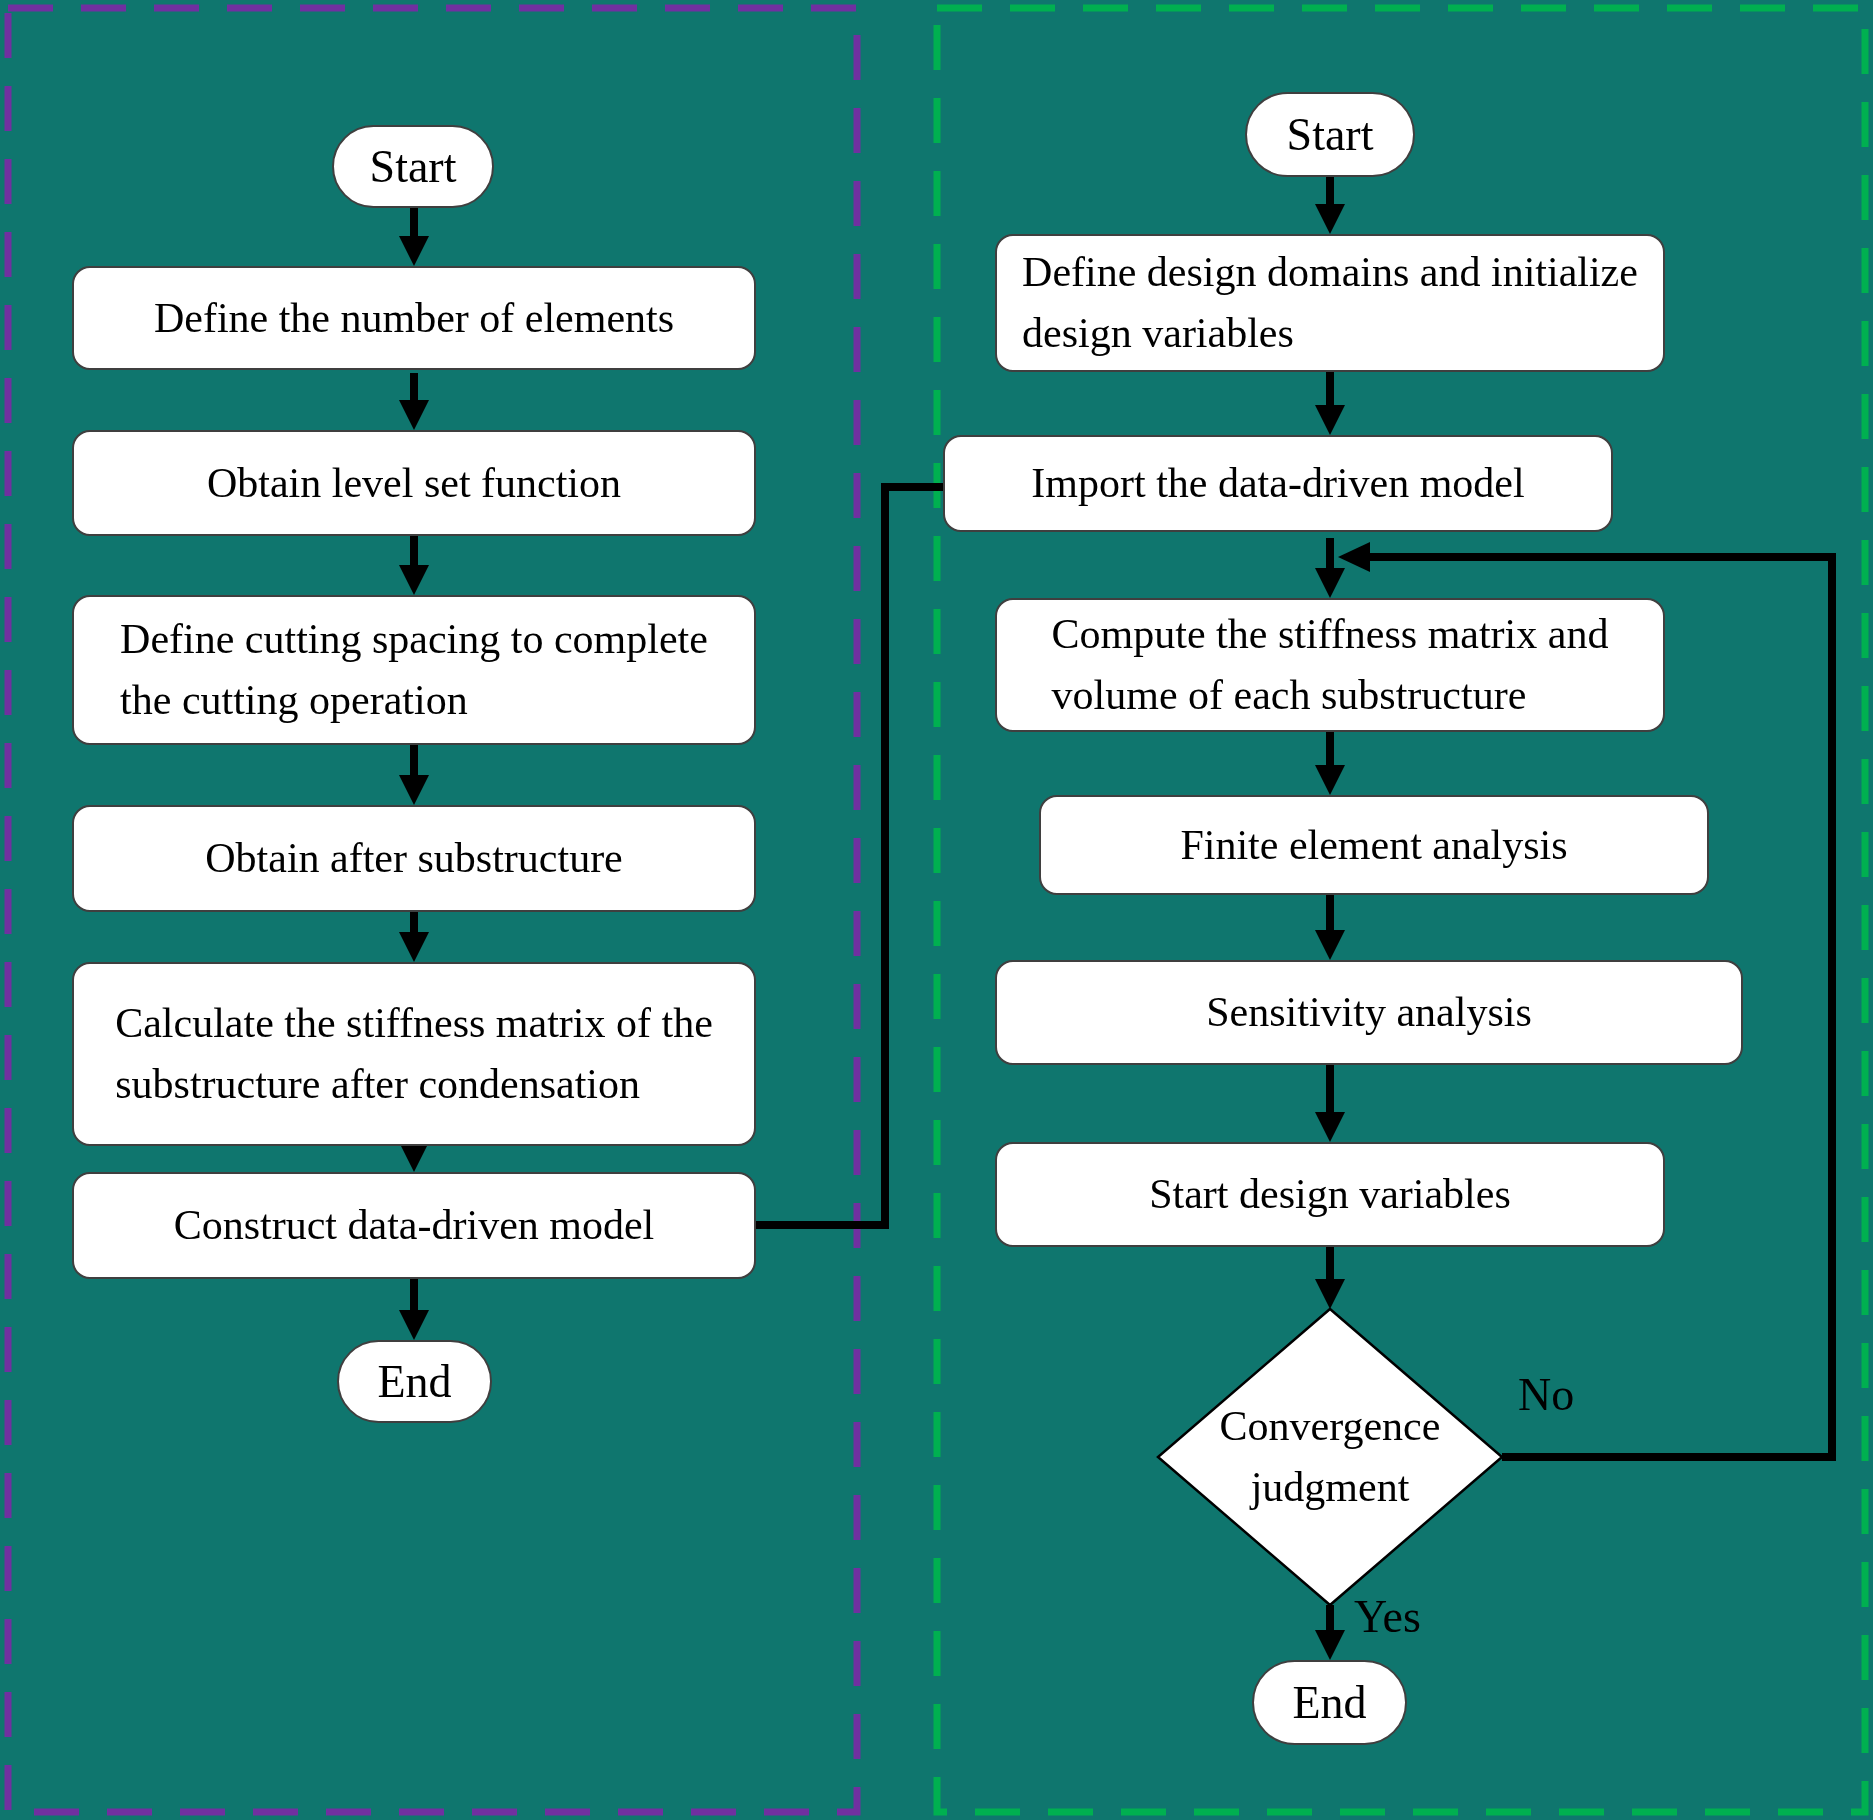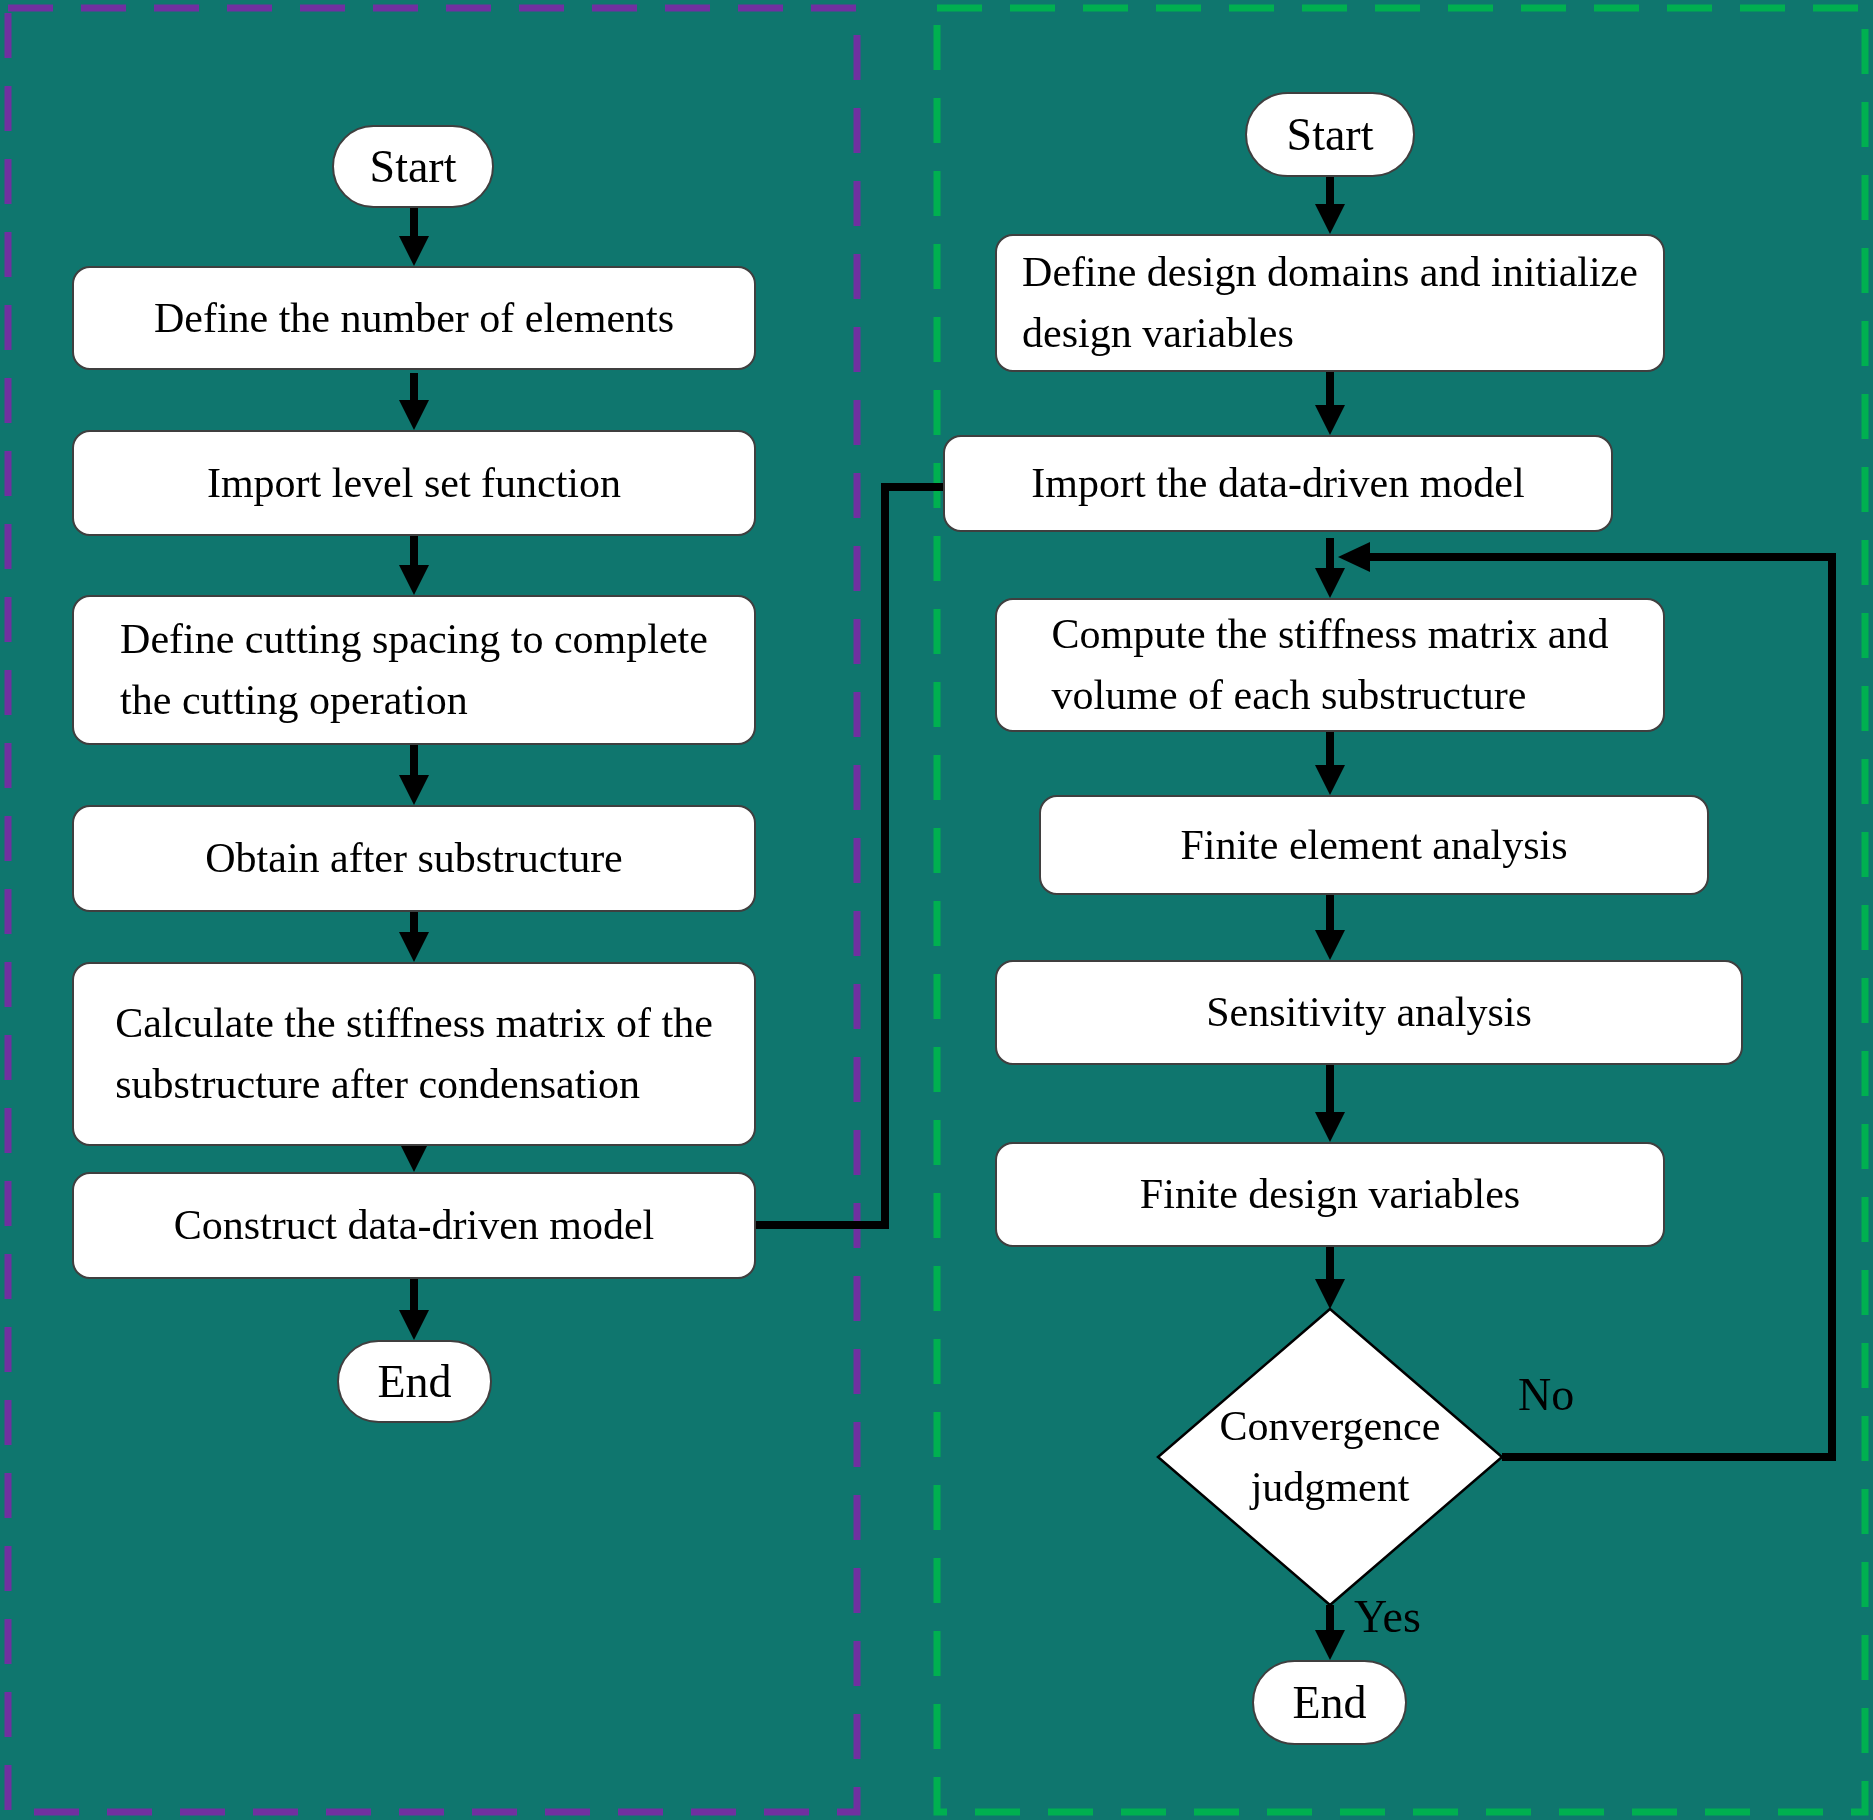--- a/index.html
+++ b/index.html
@@ -104,21 +104,21 @@
     <polyline points="1502,1457 1832,1457 1832,557 1365,557" fill="none" stroke="#000" stroke-width="8"></polyline>
     <polygon points="1370,542 1370,572 1338,557" fill="#000"></polygon>
 
     <polygon points="1330,1309 1502,1457 1330,1605 1158,1457" fill="#ffffff" stroke="#000" stroke-width="2.5"></polygon>
   </svg>
 
   <div class="pill" style="left:332px;top:125px;width:162px;height:83px;">Start</div>
 
   <div class="node" style="left:72px;top:266px;width:684px;height:104px;">Define the number of elements</div>
 
-  <div class="node" style="left:72px;top:430px;width:684px;height:106px;">Import level set function</div>
+  <div class="node" style="left:72px;top:430px;width:684px;height:106px;">Obtain level set function</div>
 
   <div class="node" style="left:72px;top:595px;width:684px;height:150px;">Define cutting spacing to complete
 the cutting operation</div>
 
   <div class="node" style="left:72px;top:805px;width:684px;height:107px;">Obtain after substructure</div>
 
   <div class="node" style="left:72px;top:962px;width:684px;height:184px;">Calculate the stiffness matrix of the
 substructure after condensation</div>
 
   <div class="node" style="left:72px;top:1172px;width:684px;height:107px;">Construct data-driven model</div>
@@ -132,21 +132,21 @@
 
   <div class="node" style="left:943px;top:435px;width:670px;height:97px;">Import the data-driven model</div>
 
   <div class="node" style="left:995px;top:598px;width:670px;height:134px;">Compute the stiffness matrix and
 volume of each substructure</div>
 
   <div class="node" style="left:1039px;top:795px;width:670px;height:100px;">Finite element analysis</div>
 
   <div class="node" style="left:995px;top:960px;width:748px;height:105px;">Sensitivity analysis</div>
 
-  <div class="node" style="left:995px;top:1142px;width:670px;height:105px;">Finite design variables</div>
+  <div class="node" style="left:995px;top:1142px;width:670px;height:105px;">Start design variables</div>
 
   <div class="diamond-label" style="left:1180px;top:1377px;width:300px;height:160px;">Convergence
 judgment</div>
 
   <div class="edge-label" style="left:1518px;top:1368px;">No</div>
 
   <div class="edge-label" style="left:1354px;top:1590px;">Yes</div>
 
   <div class="pill" style="left:1252px;top:1660px;width:155px;height:85px;">End</div>
 

